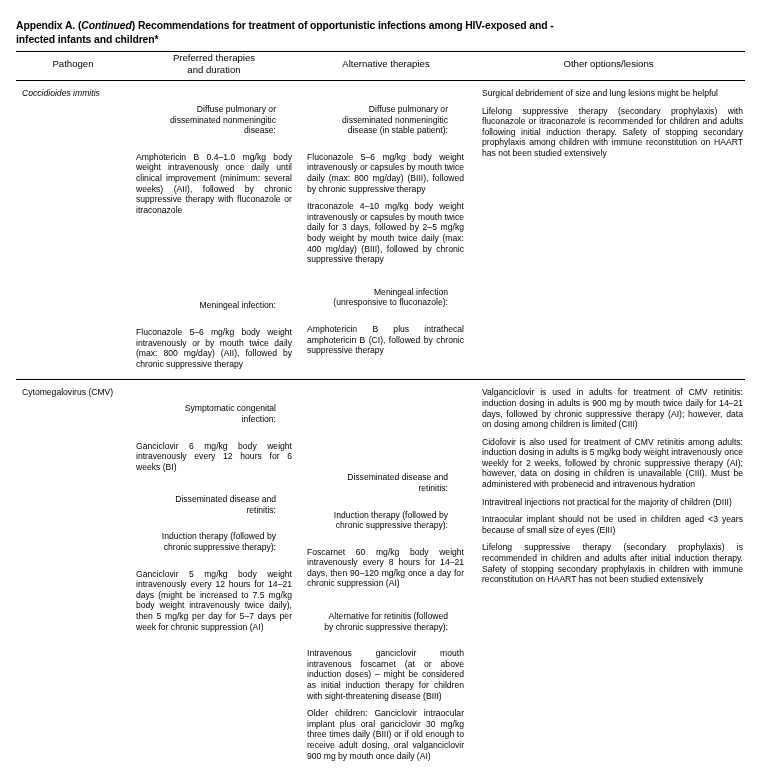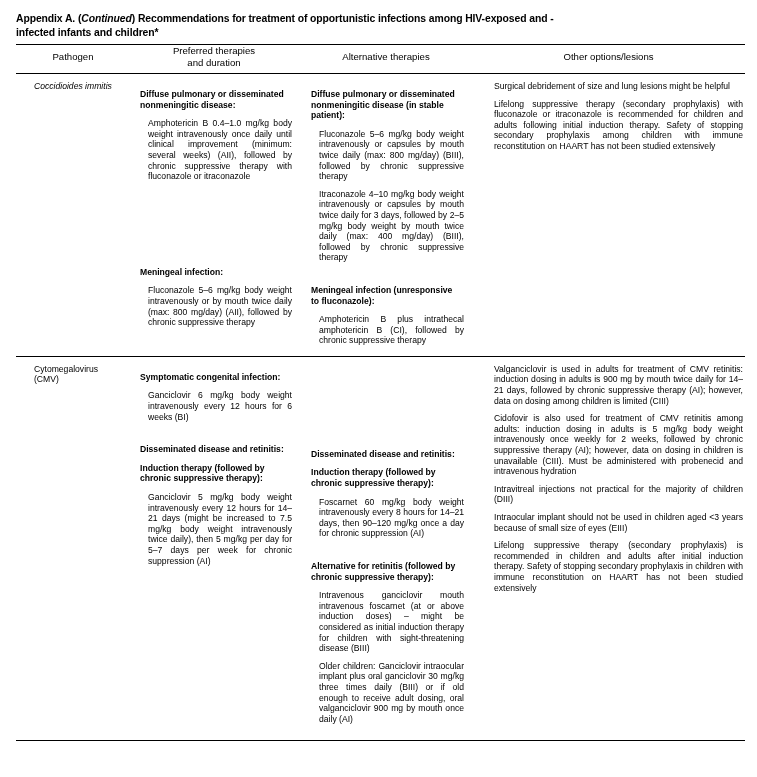--- a/index.html
+++ b/index.html
@@ -12,21 +12,21 @@
     height: 777px;
     font-family: "Liberation Sans", sans-serif;
     color: #000000;
     overflow: hidden;
   }
   .page {
     position: relative;
     width: 600px;
     height: 777px;
     box-sizing: border-box;
-    padding: 8px 12px 0 14px;
+    padding: 15px 12px 0 14px;
     border-radius: 11px;
   }
 
   
   .title {
     font-size: 10.4px;
     font-weight: bold;
     line-height: 13.5px;
     letter-spacing: -0.1px;
     margin: 4px 0 5px 2px;
@@ -83,30 +83,30 @@
     padding-top: 7px !important;
     padding-right: 8px !important;
     padding-bottom: 10px !important;
   }
   .cell.pathogen { padding-left: 2px !important; }
   .cell.colb { padding-left: 4px !important; }
   .cell.colc { padding-left: 3px !important; }
   .cell.cold { padding-left: 6px !important; padding-right: 2px !important; }
 
   p.b {
-    margin: 0 0 0 16px;
+    margin: 0 0 0 4px;
     text-align: justify;
     text-justify: inter-word;
   }
   p.b + p.b { margin-top: 7px; }
   p.b.tight { margin-top: 0; }
   p.hd {
-    font-weight: bold;
-    margin: 8px;
-    text-align: left;
+    font-weight: normal;
+    margin: 16px;
+    text-align: right;
   }
   p.hd + p.b { margin-top: 2px; }
   p.b + p.hd { margin-top: 9px; }
   p.gap-lg { margin-top: 22px !important; }
   p.gap-xxl { margin-top: 85px !important; }
   p.gap-sm { margin-top: 7px !important; }
   .ital { font-style: italic; }
 
   
   .bottom-rule-wrap { margin-top: 6px; }

